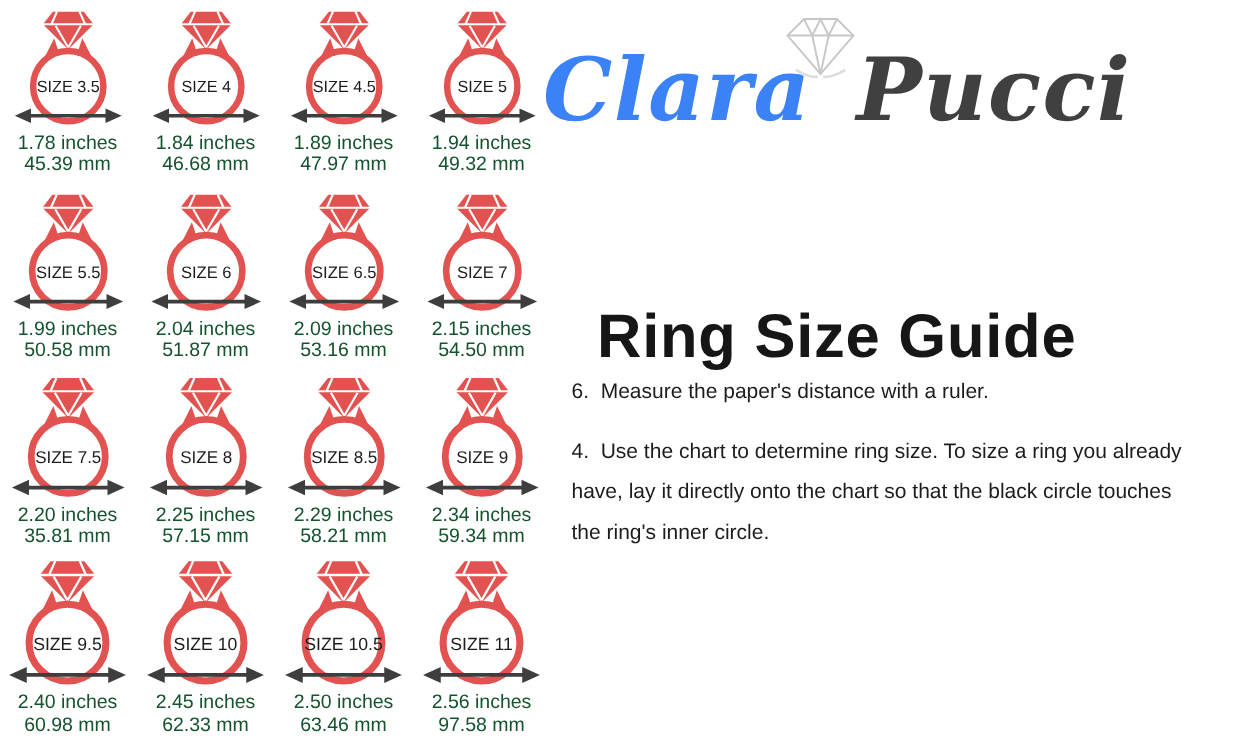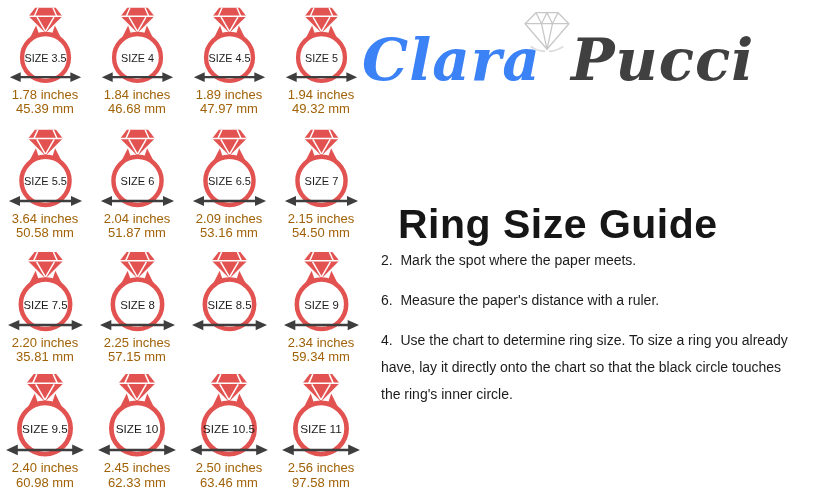--- a/index.html
+++ b/index.html
@@ -11,21 +11,21 @@
         grid-template-columns:92px 92px 92px 92px;grid-auto-rows:122px;}
   .cell{display:flex;flex-direction:column;align-items:center;}
   .ring-icon{display:block;}
   .dia{fill:#e25250;}
   .facets path{stroke:#ffffff;stroke-width:1.5;fill:none;}
   .prong{fill:#e25250;}
   .band{fill:none;stroke:#e25250;stroke-width:4.6;}
   .size-label{font-family:"Liberation Sans",sans-serif;font-size:11.5px;fill:#1c1c1c;}
   .arrow line{stroke:#3e3e3e;stroke-width:2.5;}
   .arrow path{fill:#3e3e3e;}
-  .meas{text-align:center;font-size:13px;line-height:14.5px;color:#a16207;margin-top:3px;}
+  .meas{text-align:center;font-size:13px;line-height:14.5px;color:#14532d;margin-top:3px;}
 
   
   .right{position:absolute;left:380px;top:0;width:459px;height:501px;}
   .logo{position:relative;height:130px;}
   .logo-diamond{position:absolute;left:135px;top:8px;width:64px;height:46px;}
   .logo-diamond path{fill:none;stroke:#c7c7c7;stroke-width:1.4;}
   .logo-diamond .sparkle{stroke:#dddddd;stroke-width:2;}
   .logo-text{position:absolute;left:-18px;top:26px;white-space:nowrap;
              font-family:"DejaVu Serif",serif;font-style:italic;font-weight:bold;
              font-size:58px;letter-spacing:1px;}
@@ -171,21 +171,21 @@
       <path class="prong" d="M57,37 L50,23 L46,35 Z"></path>
       <circle class="band" cx="40" cy="57" r="25"></circle>
       <text class="size-label" x="40" y="61.5" text-anchor="middle">SIZE 5.5</text>
       <g class="arrow">
         <line x1="10" y1="78" x2="70" y2="78"></line>
         <path d="M2,78 L13.5,72.8 L13.5,83.2 Z"></path>
         <path d="M78,78 L66.5,72.8 L66.5,83.2 Z"></path>
       </g>
     </svg>
     <div class="meas">
-      <div class="inches">3.64 inches</div>
+      <div class="inches">1.99 inches</div>
       <div class="mm">50.58 mm</div>
     </div>
   </div>
 
   <div class="cell">
     <svg class="ring-icon" viewBox="0 0 80 86" style="width: 77px; height: 82.775px;">
       <g>
         <path class="dia" d="M22,13 L29,4 L51,4 L58,13 L40,31 Z"></path>
         <g class="facets">
           <path d="M22,13 L58,13"></path>
@@ -338,20 +338,24 @@
       <path class="prong" d="M23,37 L30,23 L34,35 Z"></path>
       <path class="prong" d="M57,37 L50,23 L46,35 Z"></path>
       <circle class="band" cx="40" cy="57" r="25"></circle>
       <text class="size-label" x="40" y="61.5" text-anchor="middle">SIZE 8.5</text>
       <g class="arrow">
         <line x1="10" y1="78" x2="70" y2="78"></line>
         <path d="M2,78 L13.5,72.8 L13.5,83.2 Z"></path>
         <path d="M78,78 L66.5,72.8 L66.5,83.2 Z"></path>
       </g>
     </svg>
+    <div class="meas">
+      <div class="inches">2.29 inches</div>
+      <div class="mm">58.21 mm</div>
+    </div>
   </div>
 
   <div class="cell">
     <svg class="ring-icon" viewBox="0 0 80 86" style="width: 79px; height: 84.925px;">
       <g>
         <path class="dia" d="M22,13 L29,4 L51,4 L58,13 L40,31 Z"></path>
         <g class="facets">
           <path d="M22,13 L58,13"></path>
           <path d="M32,4 L28,13"></path>
           <path d="M48,4 L52,13"></path>
@@ -500,21 +504,20 @@
         <path d="M29,16 L35,44 L41,16"></path>
       </svg>
       <div class="logo-text">
         <span class="brand-first">Clara</span><span class="brand-second">Pucci</span>
       </div>
     </div>
 
     <h1 class="title">Ring Size Guide</h1>
 
     <div class="instructions">
-      <p>2.  Mark the spot where the paper meets.</p>
       <p>6.  Measure the paper's distance with a ruler.</p>
       <p>4.  Use the chart to determine ring size. To size a ring you already
 have, lay it directly onto the chart so that the black circle touches
 the ring's inner circle.</p>
     </div>
 
   </div>
 </div>
 
 </body></html>

